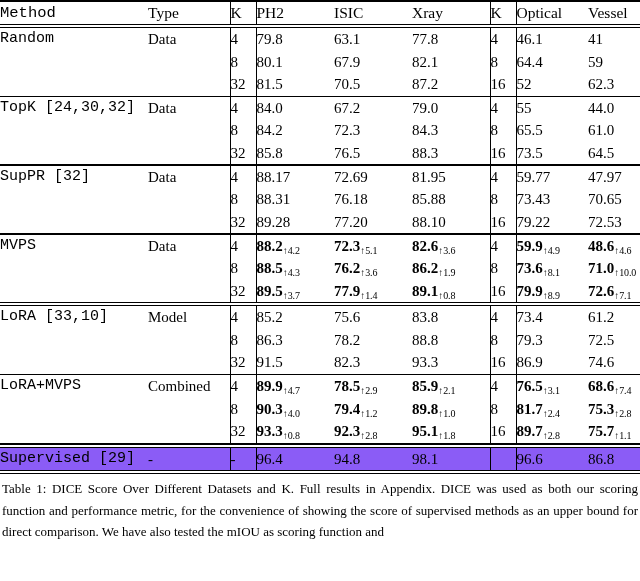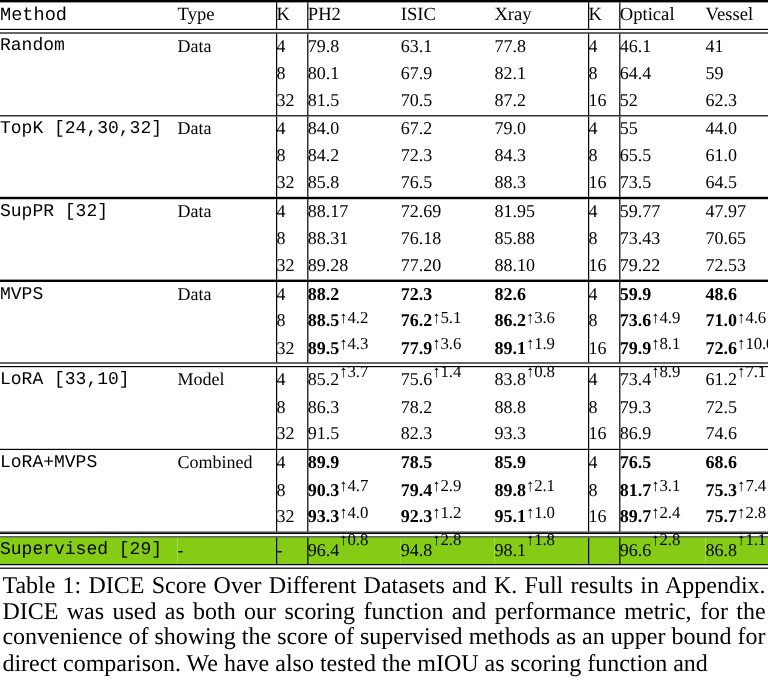--- a/index.html
+++ b/index.html
@@ -54,35 +54,35 @@
   .c-type   { width: 82px; }
   .c-k1     { width: 26px; padding-left: 5px; }
   .c-ph2    { width: 78px; padding-left: 5px; }
   .c-isic   { width: 78px; }
   .c-xray   { width: 78px; margin-left: 32px; }
   .c-k2     { width: 26px; padding-left: 5px; }
   .c-opt    { width: 72px; padding-left: 5px; margin-top: 24px; }
   .c-ves    { width: 52px; }
 
   .sub {
-    font-size: 14px;
+    font-size: 10px;
     font-weight: normal;
     vertical-align: baseline;
     position: relative;
-    top: 19px;
+    top: 3px;
     letter-spacing: -0.1px;
   }
 
   .shaded { background: #c9c9c9; }
 
   .lines { display: block; }
   .lines > div { height: 22.5px; }
 
   .caption {
-    font-size: 20px;
+    font-size: 13px;
     line-height: 21.4px;
     text-align: justify;
     text-justify: inter-word;
     padding: 4px 2px 0 2px;
     font-family: "Liberation Serif", "DejaVu Serif", serif;
   }
 </style>
 </head>
 <body>
 
@@ -477,21 +477,21 @@
           </td>
         </tr>
       </tbody>
 
     <tbody>
         <tr>
       <td colspan="9">
             <div class="rule-double"></div>
           </td>
     </tr>
-    <tr class="shaded" style="background: #84cc16;">
+    <tr class="shaded" style="background: #8b5cf6;">
       <td class="grp-cell c-method">Supervised [29]</td>
       <td class="grp-cell c-type">-</td>
       <td class="grp-cell c-k1 vbar">-</td>
       <td class="grp-cell c-ph2 vbar">96.4</td>
       <td class="grp-cell c-isic">94.8</td>
       <td class="grp-cell c-xray">98.1</td>
       <td class="grp-cell c-k2 vbar"></td>
       <td class="grp-cell c-opt vbar">96.6</td>
       <td class="grp-cell c-ves">86.8</td>
     </tr>

